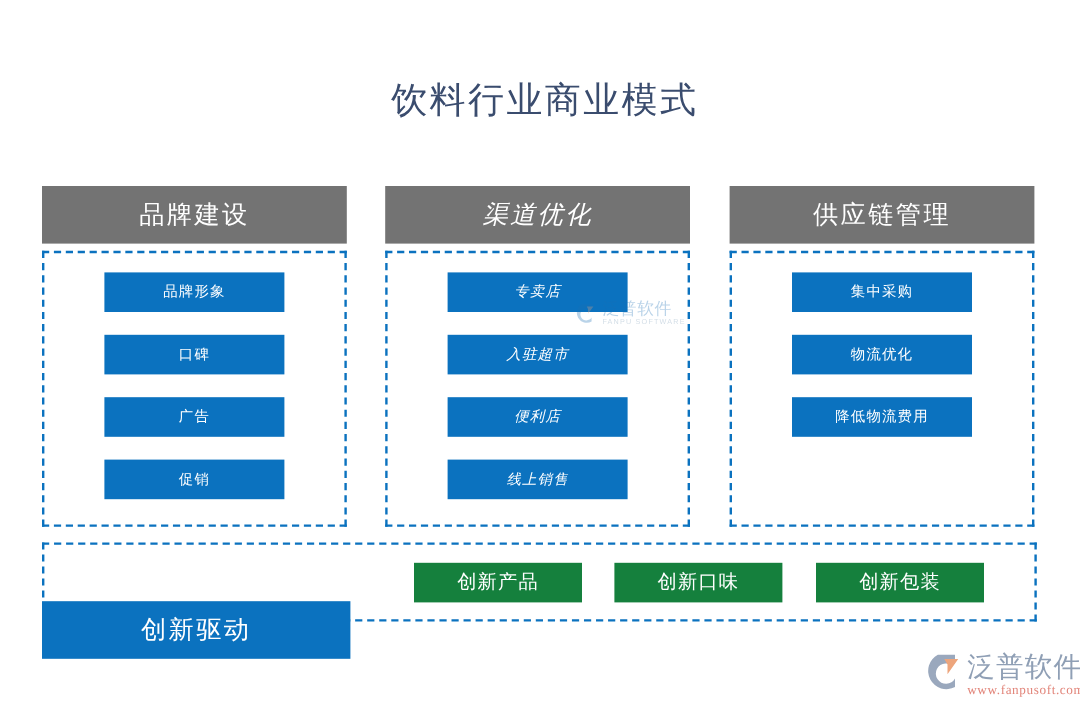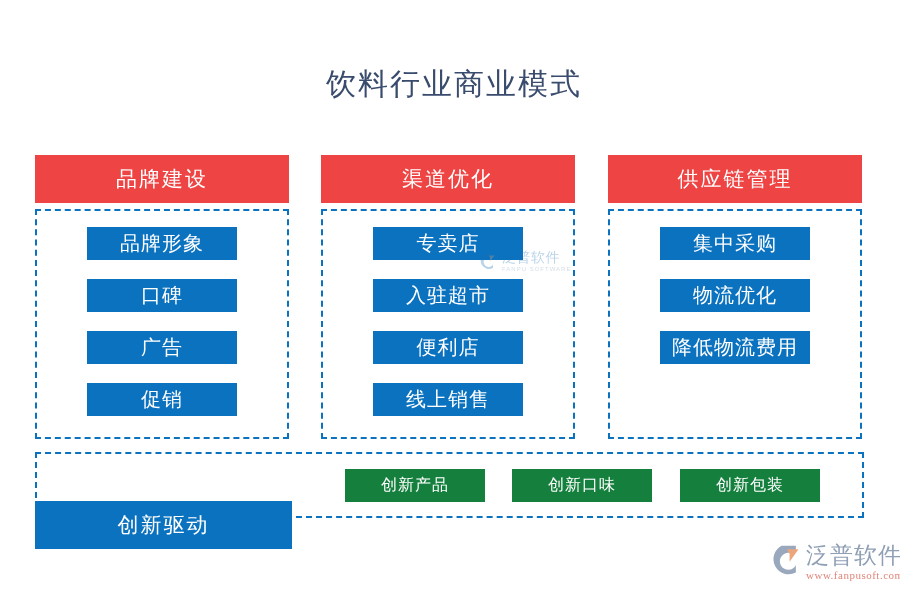--- a/index.html
+++ b/index.html
@@ -37,26 +37,26 @@
     white-space: nowrap;
   }
 
   
   .column {
     position: absolute;
     top: 155px;
     width: 254px;
   }
   .column-1 { left: 35px; }
-  .column-2 { left: 321px; }
+  .column-2 { left: 321px; font-style: italic; }
   .column-3 { left: 608px; }
 
   .col-header {
     height: 48px;
-    background: #ef4444;
+    background: #737373;
     color: #ffffff;
     font-size: 21px;
     letter-spacing: 2px;
     display: flex;
     align-items: center;
     justify-content: center;
     white-space: nowrap;
   }
 
   .col-body {
@@ -68,21 +68,21 @@
     flex-direction: column;
     align-items: center;
     padding-top: 16px;
   }
 
   .item-box {
     width: 150px;
     height: 33px;
     background: #0b72bf;
     color: #ffffff;
-    font-size: 20px;
+    font-size: 12px;
     letter-spacing: 1px;
     display: flex;
     align-items: center;
     justify-content: center;
     margin-bottom: 19px;
     white-space: nowrap;
   }
   .item-box:last-child { margin-bottom: 16px; }
 
   

